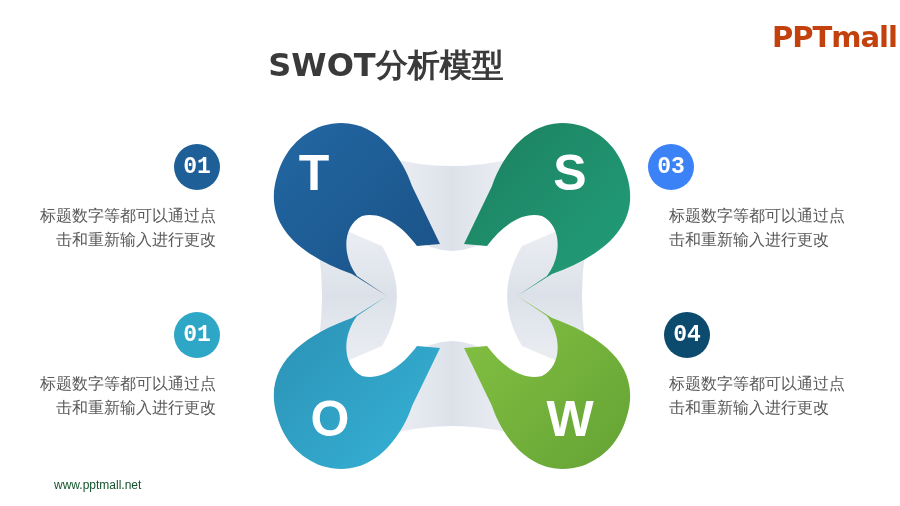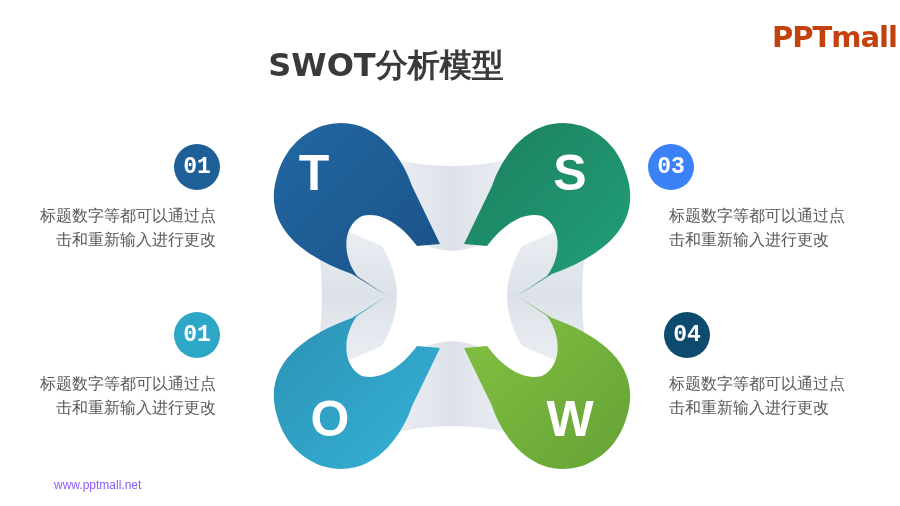--- a/index.html
+++ b/index.html
@@ -12,21 +12,21 @@
     position: absolute; left: 0; width: 772px; top: 44px;
     text-align: center; font-size: 32px; font-weight: bold; color: #3a3a3a;
     letter-spacing: 0px;
   }
   .logo {
     position: absolute; left: 752px; top: 20px;
     font-family: "DejaVu Sans", sans-serif; font-size: 29px; font-weight: bold;
     color: #c2410c; letter-spacing: -1px; margin-left: 20px;
   }
   .footer {
-    position: absolute; left: 54px; top: 478px; font-size: 12px; color: #8b5cf6;
+    position: absolute; left: 54px; top: 478px; font-size: 12px; color: #14532d;
     font-family: "Liberation Sans", sans-serif;
   }
   .badge {
     position: absolute; width: 46px; height: 46px; border-radius: 50%;
     color: #fff; font-weight: bold; font-size: 23px;
     display: flex; align-items: center; justify-content: center;
     font-family: Liberation Mono, monospace;
   }
   .desc {
     position: absolute; font-size: 16px; color: #595959; line-height: 24px;

